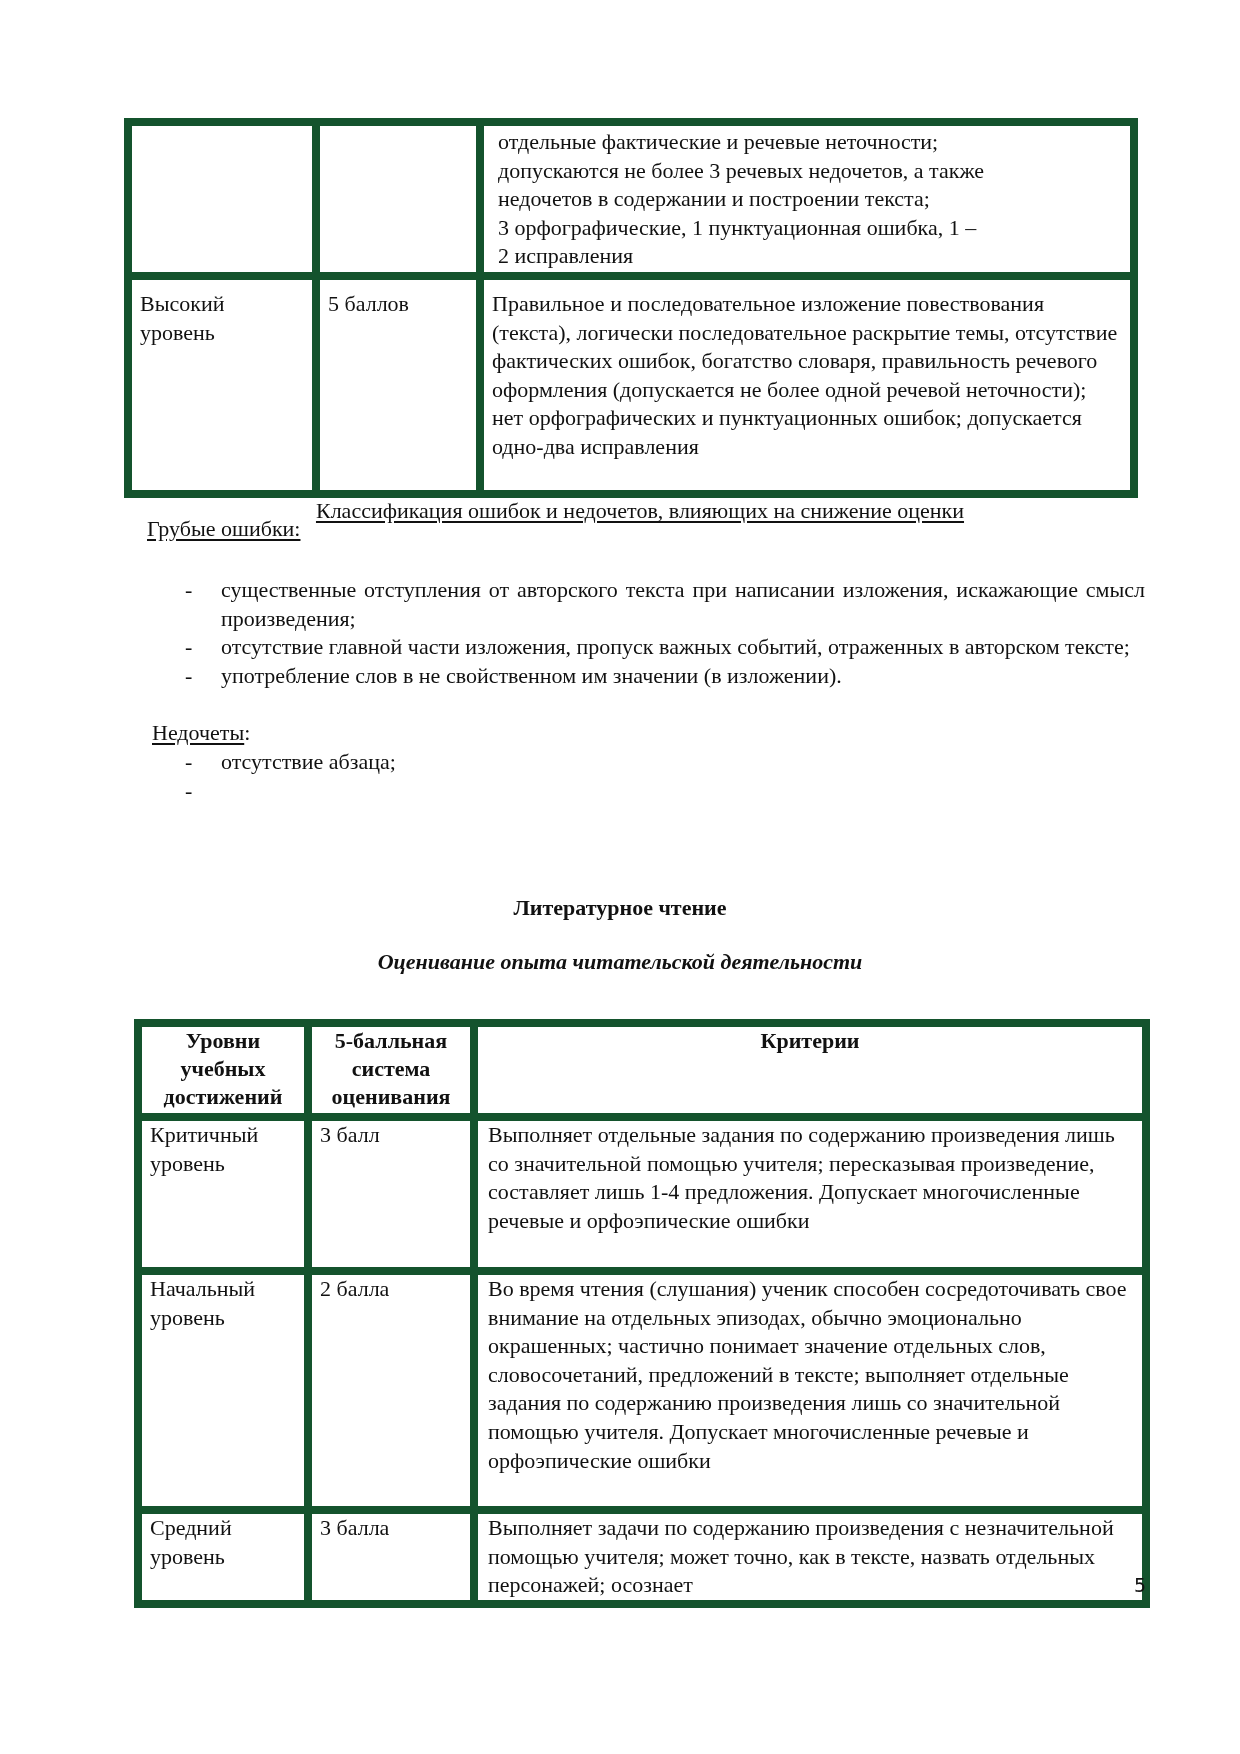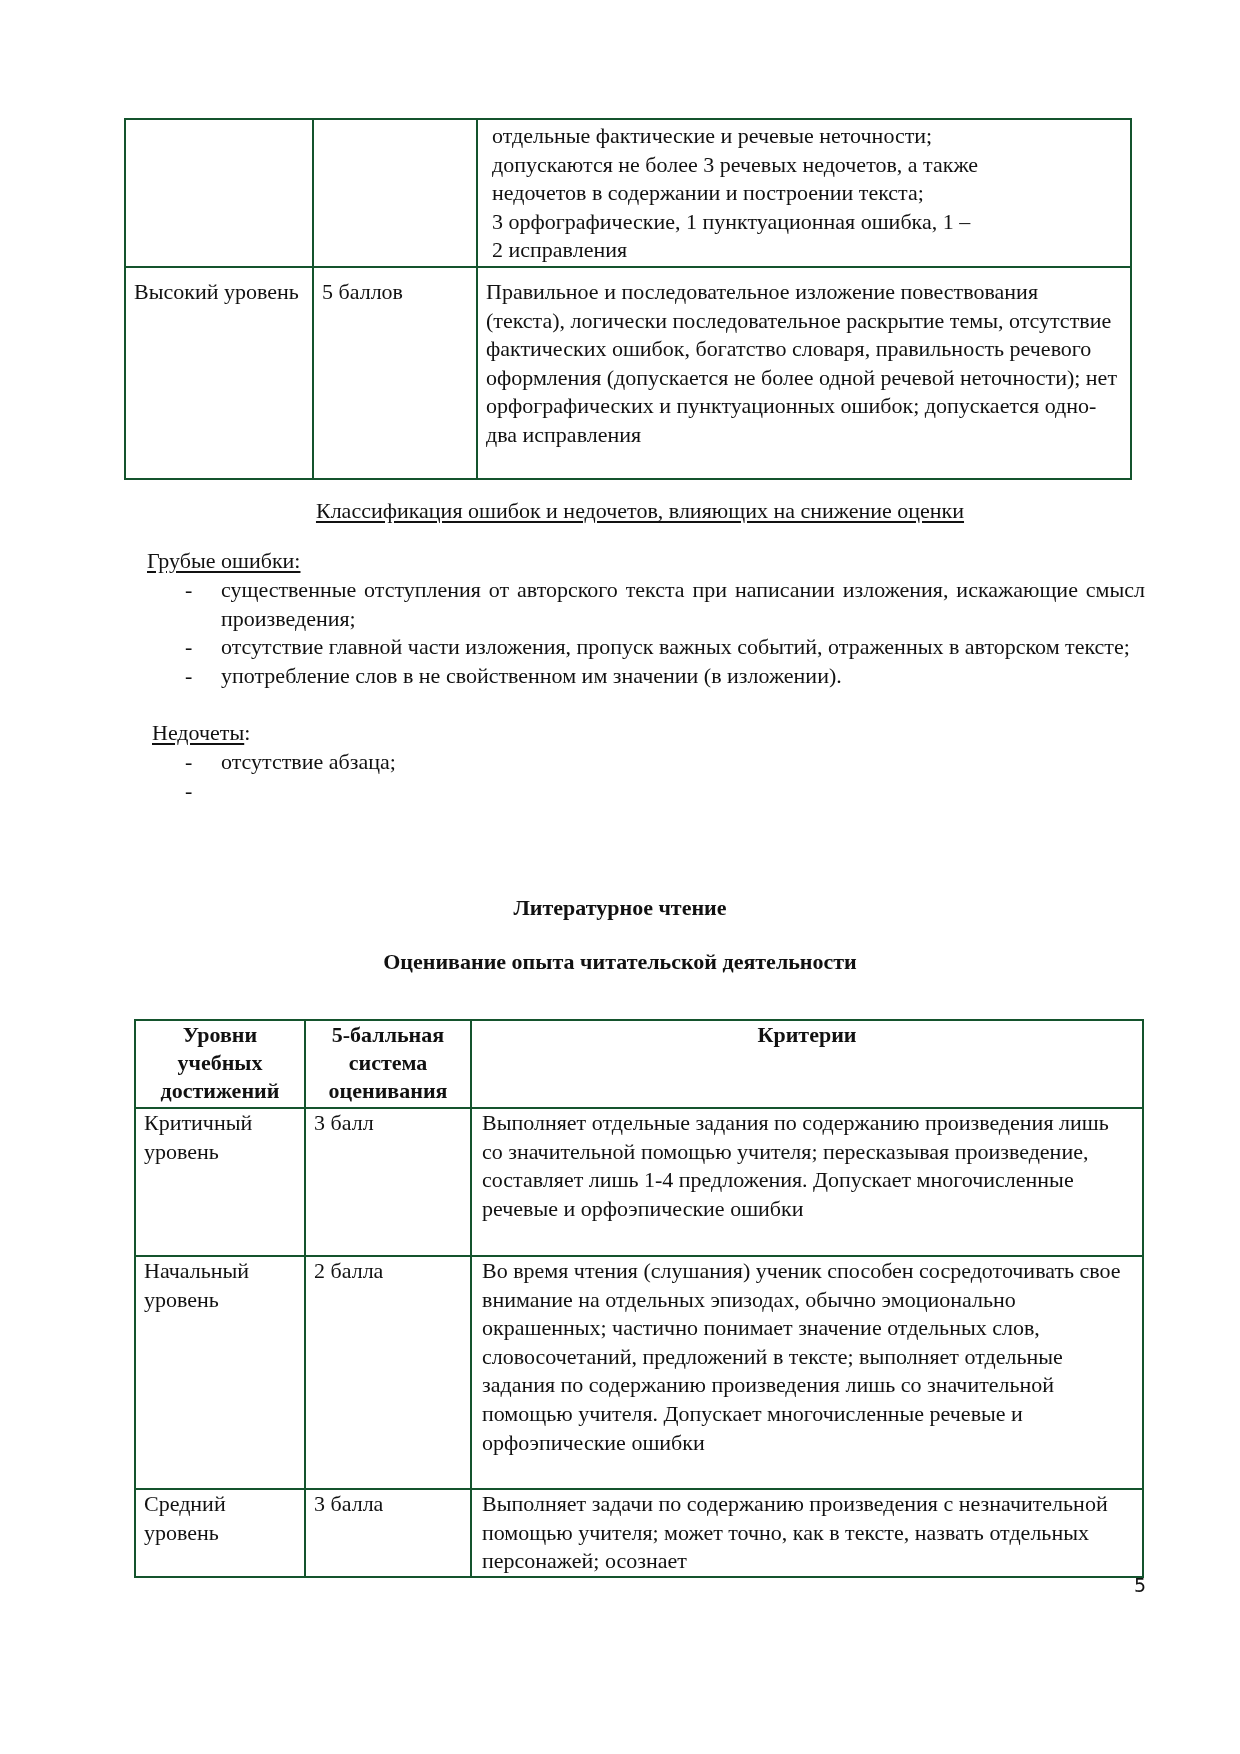--- a/index.html
+++ b/index.html
@@ -1,46 +1,46 @@
 <!DOCTYPE html>
 <html><head>
 <meta charset="utf-8">
 <style>
   html, body { margin: 0; padding: 0; background: #ffffff; }
   body { width: 1240px; height: 1754px; position: relative; overflow: hidden;
          font-family: "Liberation Serif", "DejaVu Serif", serif; color: #111; font-size: 22px; }
   .page { position: absolute; left: 0; top: 0; width: 1240px; height: 1754px; }
 
   table.grid { position: absolute; border-collapse: collapse; table-layout: fixed; }
-  table.grid td, table.grid th { border: 2px solid #14532d; vertical-align: top; padding: 0 8px;
+  table.grid td, table.grid th { border: 8px solid #14532d; vertical-align: top; padding: 0 8px;
          line-height: 28.6px; font-size: 22px; font-weight: normal; text-align: left; }
 
   #t1 { left: 124px; top: 118px; width: 1006px; }
   #t1 col.c1 { width: 188px; } #t1 col.c2 { width: 164px; } #t1 col.c3 { width: 654px; }
   #t1 tr.r0 td { height: 144px; }
   #t1 tr.r1 td { height: 200px; padding-top: 10px; }
   #t1 .cont { padding-left: 14px; padding-top: 2px; }
 
   .center-title { position: absolute; left: 0; width: 1240px; text-align: center; }
   .u { text-decoration: underline; text-underline-offset: 3px; }
   #classif { top: 498px; font-size: 22px; left: 20px; }
 
   .label { position: absolute; font-size: 22px; line-height: 28.6px; }
-  #gross-label { left: 147px; top: 547px; }
+  #gross-label { left: 147px; top: 515px; }
   #minor-label { left: 152px; top: 719px; }
 
   ul.dash { position: absolute; margin: 0; padding: 0; list-style: none; left: 185px; width: 960px; }
   ul.dash li { position: relative; padding-left: 36px; line-height: 28.6px; text-align: justify; text-align-last: left; }
   ul.dash li .dash-mark { position: absolute; left: 0; top: 0; }
   #gross-list { top: 576px; }
   #minor-list { top: 748px; }
 
   .bold-title { font-weight: bold; font-size: 22px; }
   #lit-title { top: 895px; }
-  #eval-title { top: 949px; }
+  #eval-title { top: 949px; font-style: italic; }
   #grade-title { top: 982px; }
 
   #t2 { left: 134px; top: 1019px; width: 1008px; }
   #t2 col.c1 { width: 170px; } #t2 col.c2 { width: 166px; } #t2 col.c3 { width: 672px; }
   #t2 th { font-weight: bold; text-align: center; height: 86px; line-height: 28px; padding: 0 2px; }
   #t2 tr.rA td { height: 146px; }
   #t2 tr.rB td { height: 231px; border-radius: 7px; }
   #t2 tr.rC td { height: 86px; }
   #t2 td.cont { padding-left: 10px; }
 

